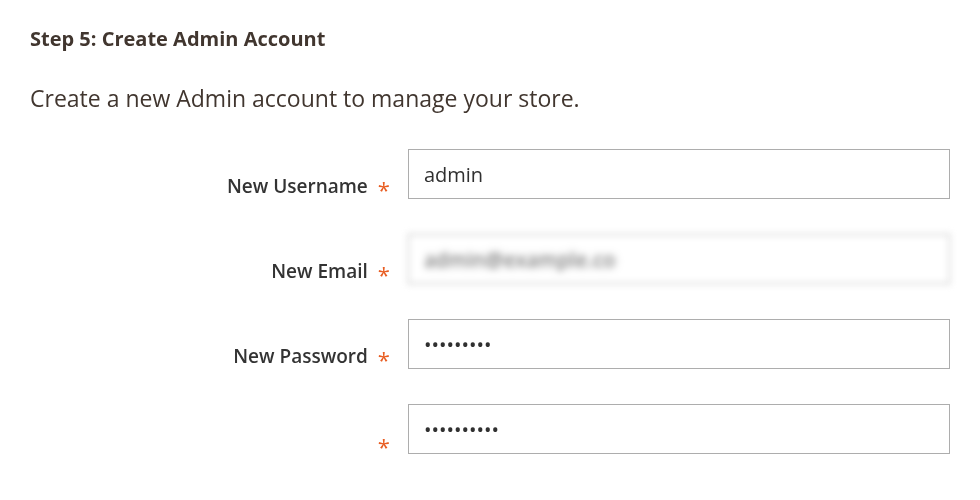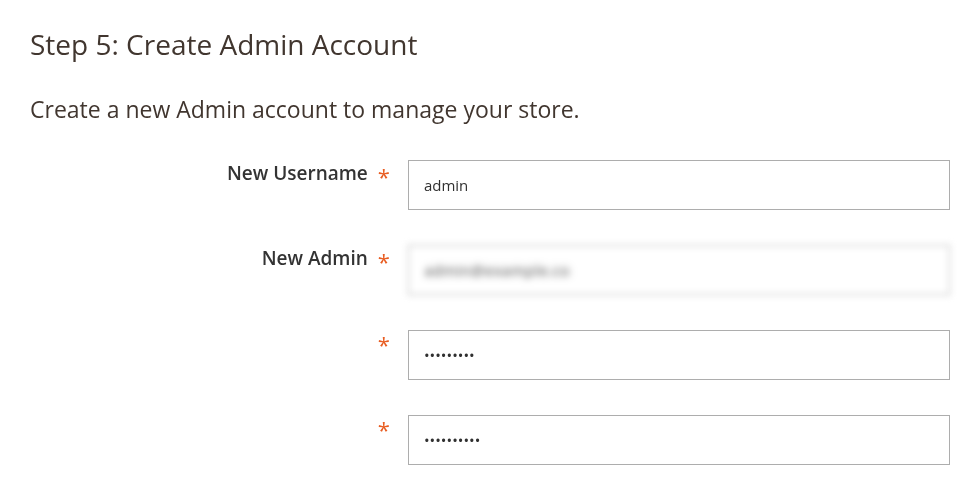--- a/index.html
+++ b/index.html
@@ -5,34 +5,34 @@
     * { box-sizing: border-box; margin: 0; padding: 0; }
     body {
       font-family: 'Open Sans', 'Helvetica Neue', Arial, sans-serif;
       background: #fff;
       width: 980px;
       height: 500px;
       color: #41362f;
       padding: 25px 30px;
     }
     .page-title {
-      font-size: 28px;
-      font-weight: 400;
+      font-size: 20px;
+      font-weight: 700;
       color: #41362f;
       margin-bottom: 30px;
     }
     .description {
       font-size: 23px;
       font-weight: 400;
       color: #41362f;
       margin-bottom: 35px;
     }
     .form-row {
       display: flex;
-      align-items: flex-start;
+      align-items: flex-end;
       margin-bottom: 35px;
     }
     .label-group {
       display: flex;
       align-items: center;
       justify-content: flex-end;
       width: 380px;
       padding-right: 18px;
     }
     .field-label {
@@ -46,21 +46,21 @@
       margin-left: 10px;
       line-height: 1;
       position: relative;
       top: 3px;
     }
     .text-input {
       width: 545px;
       height: 50px;
       border: 1px solid #adadad;
       padding: 0 15px;
-      font-size: 15px;
+      font-size: 20px;
       color: #303030;
       font-family: inherit;
     }
     .blurred-text {
       color: #9a9a9a;
       letter-spacing: 0.5px;
       text-shadow: 0 0 6px rgba(120,120,120,0.9);
       filter: blur(3px);
     }
   </style>
@@ -73,28 +73,29 @@
 <div class="form-row">
   <div class="label-group">
     <span class="field-label">New Username</span>
     <span class="required-mark">*</span>
   </div>
   <input type="text" class="text-input" value="admin" style="">
 </div>
 
 <div class="form-row">
   <div class="label-group">
-    <span class="field-label">New Admin</span>
+    <span class="field-label">New Email</span>
     <span class="required-mark">*</span>
   </div>
   <input type="text" class="text-input blurred-text" value="admin@example.co" style="">
 </div>
 
 <div class="form-row">
   <div class="label-group">
+    <span class="field-label">New Password</span>
     <span class="required-mark">*</span>
   </div>
   <input type="text" class="text-input" value="•••••••••" style="">
 </div>
 
 <div class="form-row">
   <div class="label-group">
     <span class="required-mark">*</span>
   </div>
   <input type="text" class="text-input" value="••••••••••" style="">

